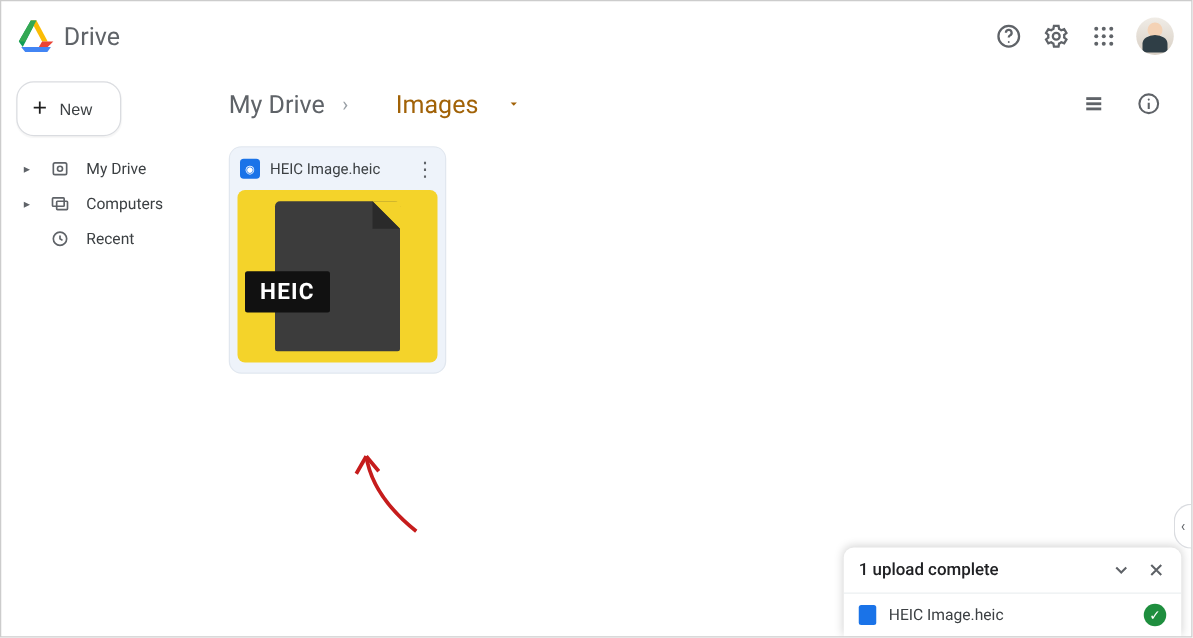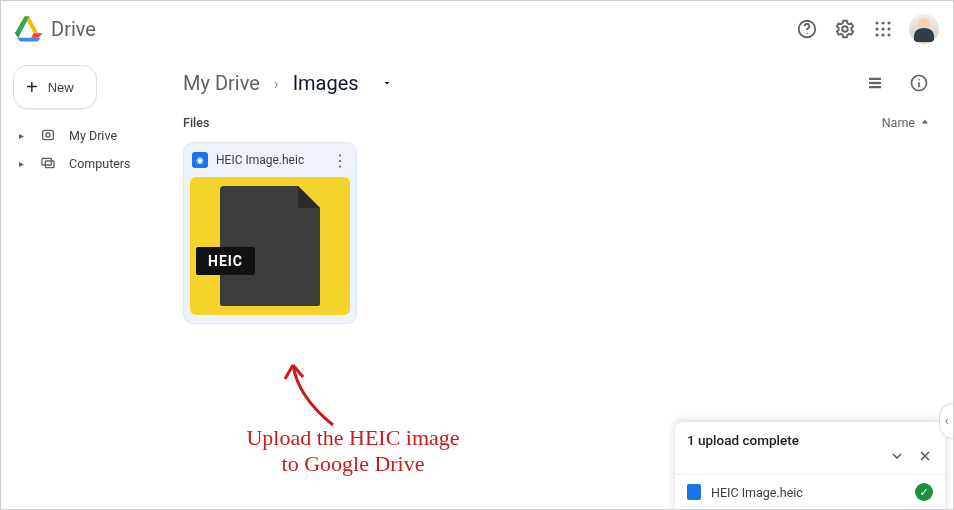--- a/index.html
+++ b/index.html
@@ -26,44 +26,44 @@
   .new-btn { display:flex; align-items:center; gap:10px; width:84px; height:44px; border-radius:14px; border:1px solid #dadce0; background:#fff; font-size:13px; font-weight:500; color:#3c4043; padding:0 12px; cursor:pointer; box-shadow:0 1px 1px rgba(0,0,0,0.04); margin-bottom:12px; }
   .plus { font-size:20px; line-height:1; color:#1f1f1f; }
   .nav-list { list-style:none; padding:0; margin:0; }
   .nav-item { display:flex; align-items:center; gap:12px; height:28px; padding:0 6px; font-size:12.5px; color:#3c4043; border-radius:14px; cursor:pointer; }
   .nav-item .chev { width:8px; color:#5f6368; font-size:10px; }
   .nav-icon { width:18px; height:18px; display:flex; align-items:center; justify-content:center; color:#5f6368; }
 
   .main { flex:1; padding:4px 22px 0 10px; position:relative; }
   .breadcrumb { display:flex; align-items:center; gap:14px; height:44px; }
   .crumb { font-size:20px; color:#5f6368; }
-  .crumb.active { color:#0f172a; font-weight:400; display:flex; align-items:center; gap:22px; }
+  .crumb.active { color:#a16207; font-weight:400; display:flex; align-items:center; gap:22px;margin-left:24px; }
   .crumb-sep { color:#9aa0a6; font-size:16px; }
   .bc-right { margin-left:auto; display:flex; align-items:center; gap:20px; color:#5f6368; }
   .section-row { display:flex; align-items:center; margin-top:10px; font-size:12.5px; font-weight:500; color:#3c4043; }
   .section-row .sort { margin-left:auto; display:flex; align-items:center; gap:4px; color:#5f6368; font-weight:400; }
 
   
   .file-card { width:174px; margin-top:12px; border-radius:10px; background:#eef3fa; border:1px solid #e1e7ef; overflow:hidden; }
   .fc-head { display:flex; align-items:center; gap:8px; height:34px; padding:0 8px; font-size:12px; color:#3c4043; background:#eef3fa; }
   .fc-type { width:16px; height:16px; border-radius:3px; background:#1a73e8; display:flex; align-items:center; justify-content:center; color:#fff; font-size:9px; }
   .fc-dots { margin-left:auto; color:#5f6368; font-size:16px; cursor:pointer; }
   .thumb { width:160px; height:138px; margin:0 auto 8px auto; border-radius:6px; background:#f4d32a; display:flex; align-items:center; justify-content:center; position:relative; }
   .doc { width:100px; height:120px; background:#3c3c3c; border-radius:4px 4px 2px 2px; position:relative; }
   .doc::before { content:""; position:absolute; top:0; right:0; border-style:solid; border-width:0 22px 22px 0; border-color:transparent #f4d32a transparent transparent; }
   .doc::after { content:""; position:absolute; top:0; right:0; border-style:solid; border-width:22px 0 0 22px; border-color:transparent transparent transparent #2a2a2a; }
-  .heic-tag { position:absolute; bottom:40px; left:6px; background:#111; color:#fff; font-weight:700; font-size:14px; padding:6px 12px; border-radius:2px; letter-spacing:1px; }
+  .heic-tag { position:absolute; bottom:40px; left:6px; background:#111; color:#fff; font-weight:700; font-size:18px; padding:6px 12px; border-radius:2px; letter-spacing:1px; }
 
   
   .annotation-arrow { position:absolute; top:300px; left:70px; pointer-events:none; }
   .annotation-text { position:absolute; top:368px; left:30px; color:#c61c1c; font-family:"Comic Sans MS","Segoe Script",cursive; font-size:22px; line-height:1.2; text-align:center; width:300px; pointer-events:none; }
 
   
   .toast { position:absolute; right:8px; bottom:0; width:270px; background:#fff; border-radius:8px 8px 0 0; box-shadow:0 -1px 8px rgba(0,0,0,0.18); overflow:hidden; }
-  .toast-head { display:flex; align-items:flex-start; padding:10px 12px; font-size:13.5px; font-weight:500;flex-direction:column; }
+  .toast-head { display:flex; align-items:flex-start; padding:10px 12px; font-size:13.5px; font-weight:500; }
   .toast-head .tactions { margin-left:auto; display:flex; gap:12px; color:#5f6368; cursor:pointer; }
   .toast-row { display:flex; align-items:center; gap:10px; padding:8px 12px; border-top:1px solid #eceff1; font-size:12.5px; color:#3c4043; }
   .fileico { width:14px; height:16px; background:#1a73e8; border-radius:2px; position:relative; }
   .check { width:18px; height:18px; border-radius:50%; background:#1e8e3e; margin-left:auto; display:flex; align-items:center; justify-content:center; color:#fff; font-size:11px; }
   .side-tab { position:absolute; right:0; bottom:70px; width:14px; height:36px; border:1px solid #dadce0; border-right:none; border-radius:18px 0 0 18px; background:#fff; display:flex; align-items:center; justify-content:center; color:#5f6368; font-size:12px; }
 
   svg { display:block; }
 </style>
 </head>
 <body>
@@ -129,20 +129,30 @@
       </li>
       <li class="nav-item">
         <span class="chev">▸</span>
         <span class="nav-icon">
             <svg width="16" height="16" viewBox="0 0 24 24" fill="none" stroke="currentColor" stroke-width="2">
               <rect x="3" y="5" width="14" height="10" rx="1"></rect>
               <rect x="8" y="9" width="13" height="10" rx="1"></rect>
             </svg>
           </span>
         <span>Computers</span>
+      </li>
+      <li class="nav-item">
+        <span class="chev"></span>
+        <span class="nav-icon">
+            <svg width="16" height="16" viewBox="0 0 24 24" fill="none" stroke="currentColor" stroke-width="2">
+              <circle cx="12" cy="12" r="8"></circle>
+              <path d="M12 8v4l3 2"></path>
+            </svg>
+          </span>
+        <span>Recent</span>
       </li>
     </ul>
   </div>
 
   <div class="main">
     <div class="breadcrumb">
       <span class="crumb">My Drive</span>
       <span class="crumb-sep">›</span>
       <span class="crumb active">
         <span>Images</span>
@@ -161,50 +171,37 @@
         <span class="icon-btn">
             <svg width="20" height="20" viewBox="0 0 24 24" fill="none" stroke="currentColor" stroke-width="2">
               <circle cx="12" cy="12" r="9"></circle>
               <line x1="12" y1="11" x2="12" y2="17"></line>
               <circle cx="12" cy="8" r="1" fill="currentColor" stroke="none"></circle>
             </svg>
           </span>
       </div>
     </div>
 
-    <div class="section-row">
-      <span>Files</span>
-      <span class="sort">
-        <span>Name</span>
-        <svg width="12" height="12" viewBox="0 0 24 24" fill="currentColor">
-            <path d="M12 5l6 8H6z"></path>
-          </svg>
-      </span>
-    </div>
 
     <div class="file-card">
       <div class="fc-head">
         <span class="fc-type">◉</span>
         <span>HEIC Image.heic</span>
         <span class="fc-dots">⋮</span>
       </div>
       <div class="thumb">
         <div class="doc"></div>
         <div class="heic-tag">HEIC</div>
       </div>
     </div>
 
     <svg class="annotation-arrow" width="120" height="80" viewBox="0 0 120 80">
       <path d="M50 8 Q 55 40 90 68" stroke="#c61c1c" stroke-width="3" fill="none"></path>
       <path d="M50 8 L42 22 M50 8 L60 20" stroke="#c61c1c" stroke-width="3" fill="none"></path>
     </svg>
-    <div class="annotation-text">
-      <div>Upload the HEIC image</div>
-      <div>to Google Drive</div>
-    </div>
   </div>
 </div>
 
 <div class="toast">
   <div class="toast-head">
     <span>1 upload complete</span>
     <span class="tactions">
       <span>
           <svg width="16" height="16" viewBox="0 0 24 24" fill="none" stroke="currentColor" stroke-width="2.5">
             <path d="M6 9l6 6 6-6"></path>

